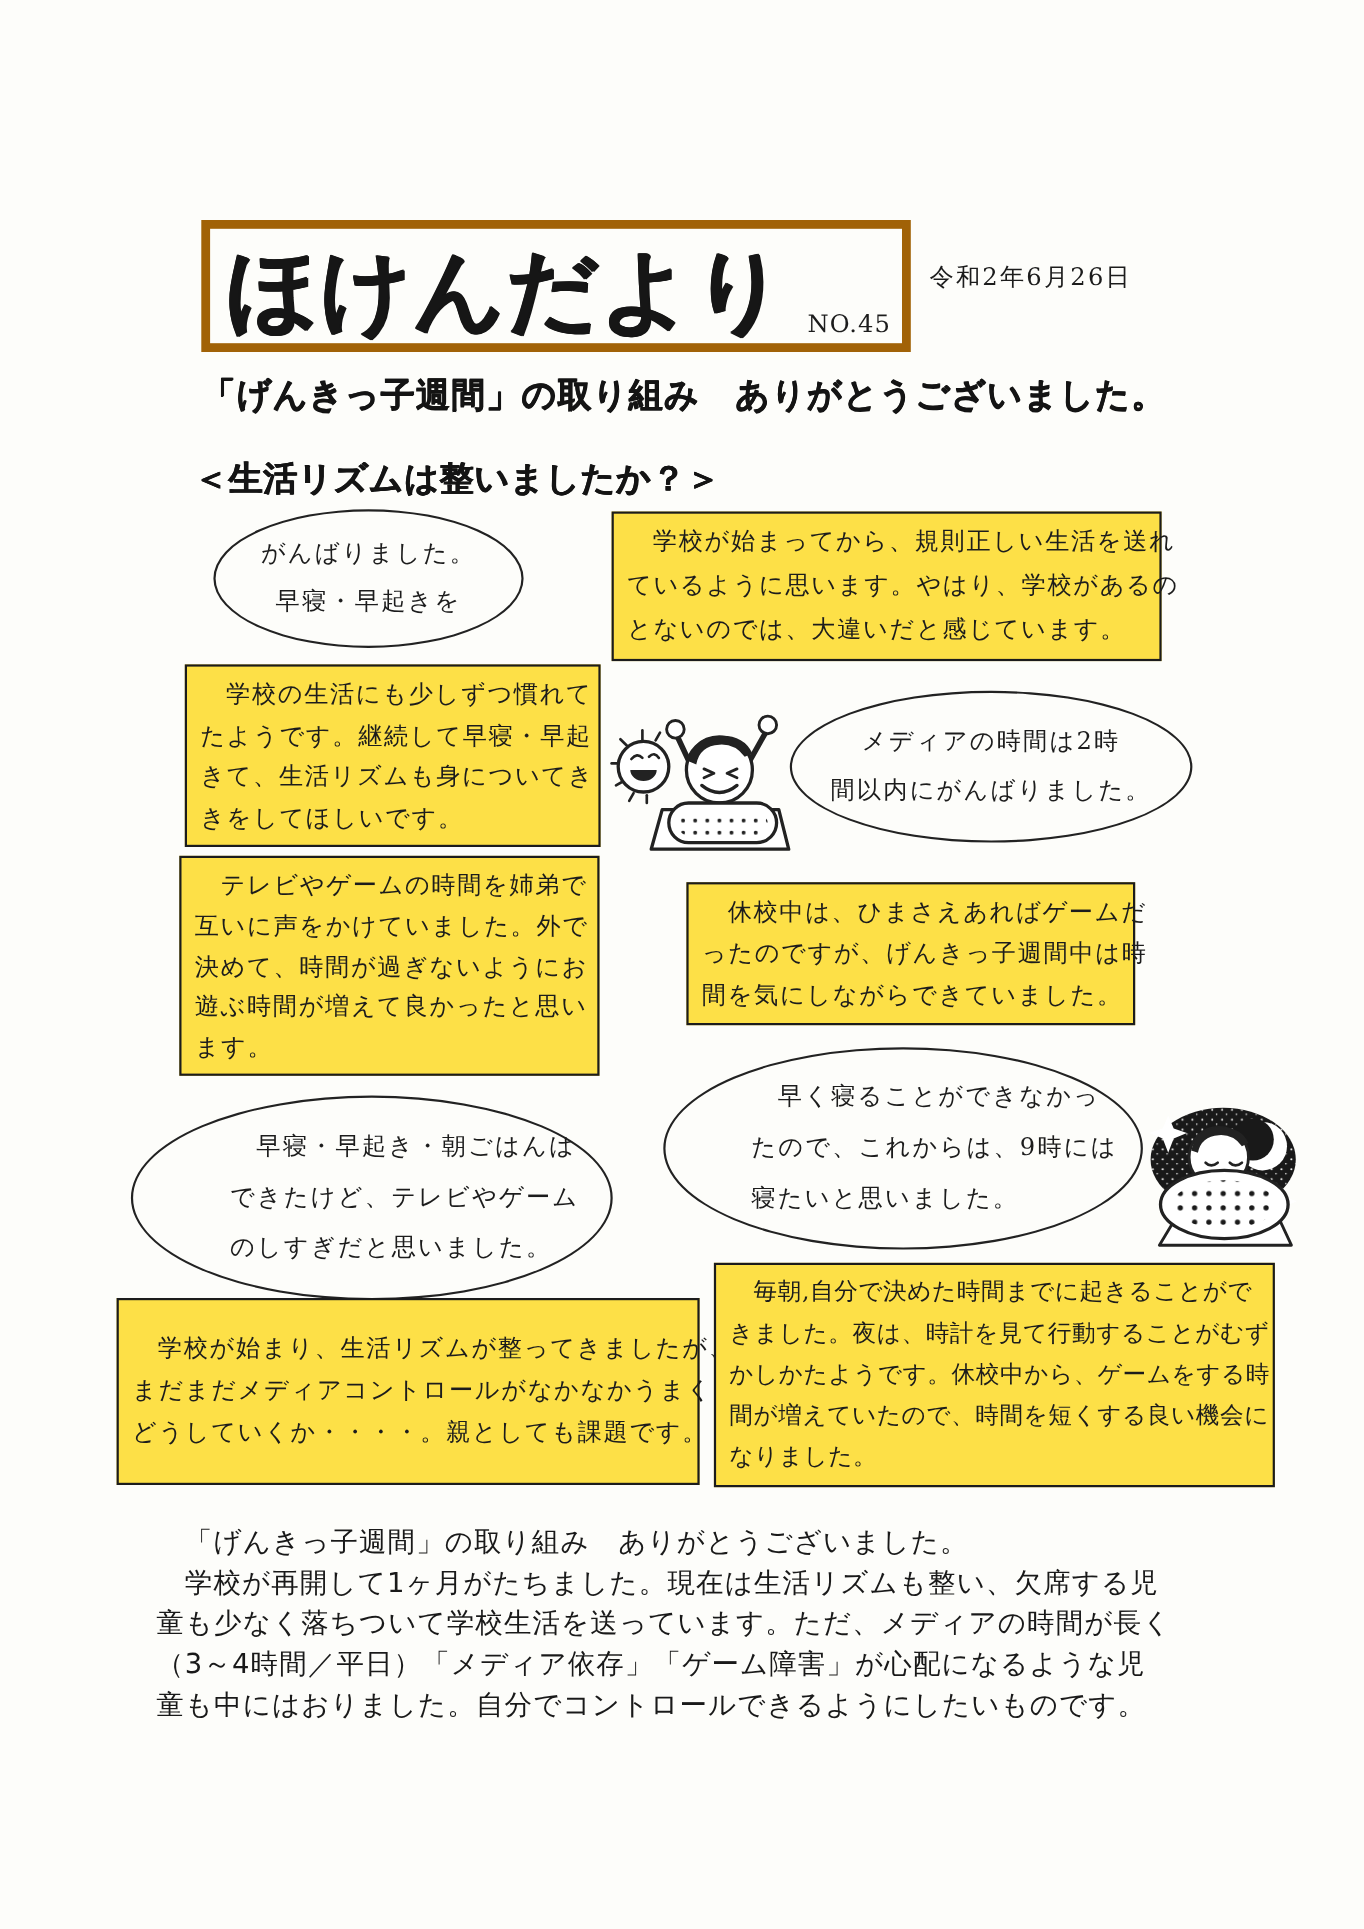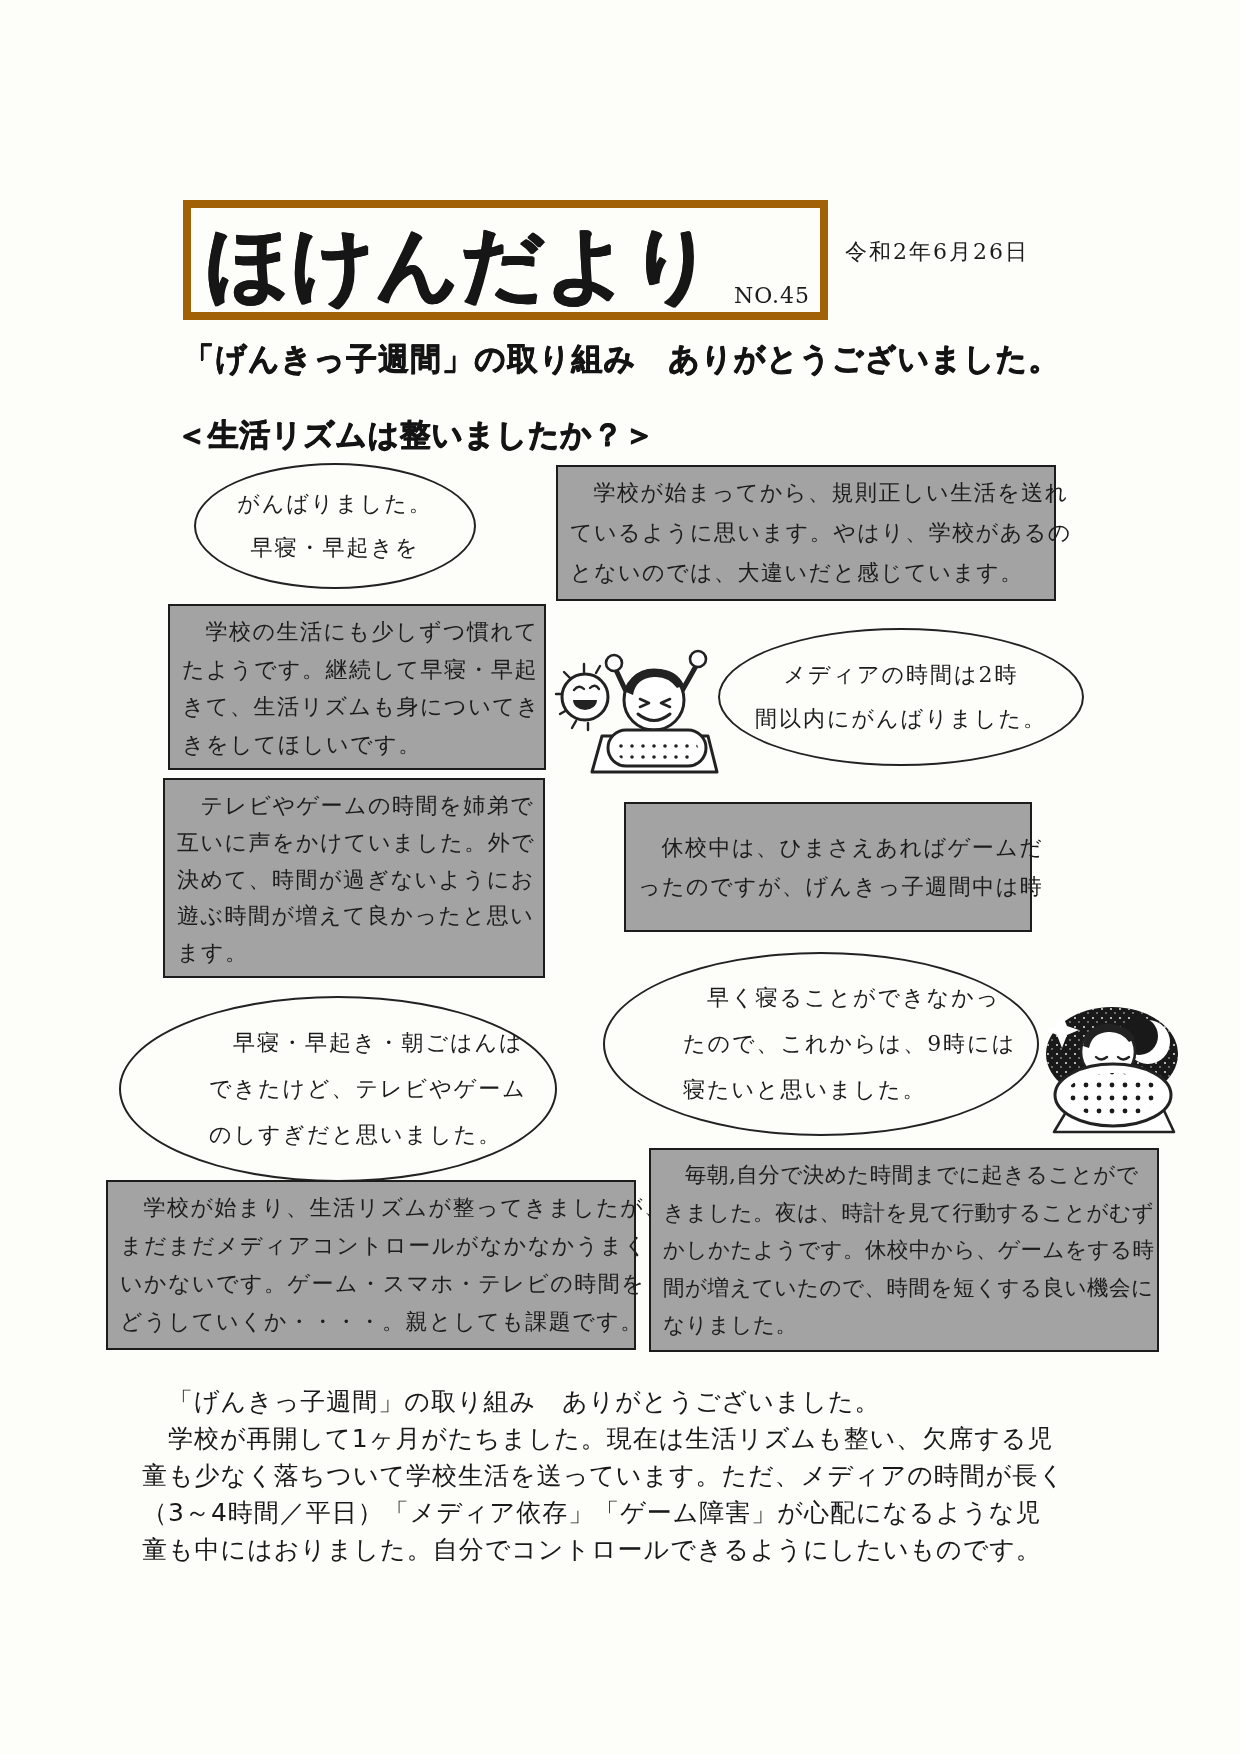--- a/index.html
+++ b/index.html
@@ -66,21 +66,21 @@
   .bubble.centered{text-align:center;}
   .b1{left:194px;top:463px;width:282px;height:126px;}
   .b2{left:718px;top:628px;width:366px;height:138px;}
   .b3{left:603px;top:952px;width:436px;height:184px;padding-left:78px;line-height:46px;}
   .b4{left:119px;top:996px;width:438px;height:186px;padding-left:88px;line-height:46px;}
   
   .box{
     position:absolute;
     border:2.5px solid #1c1c1c;
     box-sizing:border-box;
-    background:#a3a3a3;
+    background:#fde047;
     font-size:22px;
     letter-spacing:1.5px;
     display:flex;flex-direction:column;justify-content:center;
     padding:6px 12px;
   }
   .box .tline{white-space:nowrap;}
   .bx1{left:556px;top:465px;width:500px;height:136px;line-height:40px;}
   .bx2{left:168px;top:604px;width:378px;height:166px;line-height:40px;}
   .bx3{left:163px;top:778px;width:382px;height:200px;line-height:39px;}
   .bx4{left:624px;top:802px;width:408px;height:130px;line-height:39px;}
@@ -148,25 +148,25 @@
   <div class="box bx3">
       <div class="tline">　テレビやゲームの時間を姉弟で</div>
       <div class="tline">互いに声をかけていました。外で</div>
       <div class="tline">決めて、時間が過ぎないようにお</div>
       <div class="tline">遊ぶ時間が増えて良かったと思い</div>
       <div class="tline">ます。</div>
     </div>
   <div class="box bx4">
       <div class="tline">　休校中は、ひまさえあればゲームだ</div>
       <div class="tline">ったのですが、げんきっ子週間中は時</div>
+      <div class="tline">間を気にしながらできていました。</div>
     </div>
   <div class="box bx5">
       <div class="tline">　学校が始まり、生活リズムが整ってきましたが、</div>
       <div class="tline">まだまだメディアコントロールがなかなかうまく</div>
-      <div class="tline">いかないです。ゲーム・スマホ・テレビの時間を</div>
       <div class="tline">どうしていくか・・・・。親としても課題です。</div>
     </div>
   <div class="box bx6">
       <div class="tline">　毎朝,自分で決めた時間までに起きることがで</div>
       <div class="tline">きました。夜は、時計を見て行動することがむず</div>
       <div class="tline">かしかたようです。休校中から、ゲームをする時</div>
       <div class="tline">間が増えていたので、時間を短くする良い機会に</div>
       <div class="tline">なりました。</div>
     </div>
 

